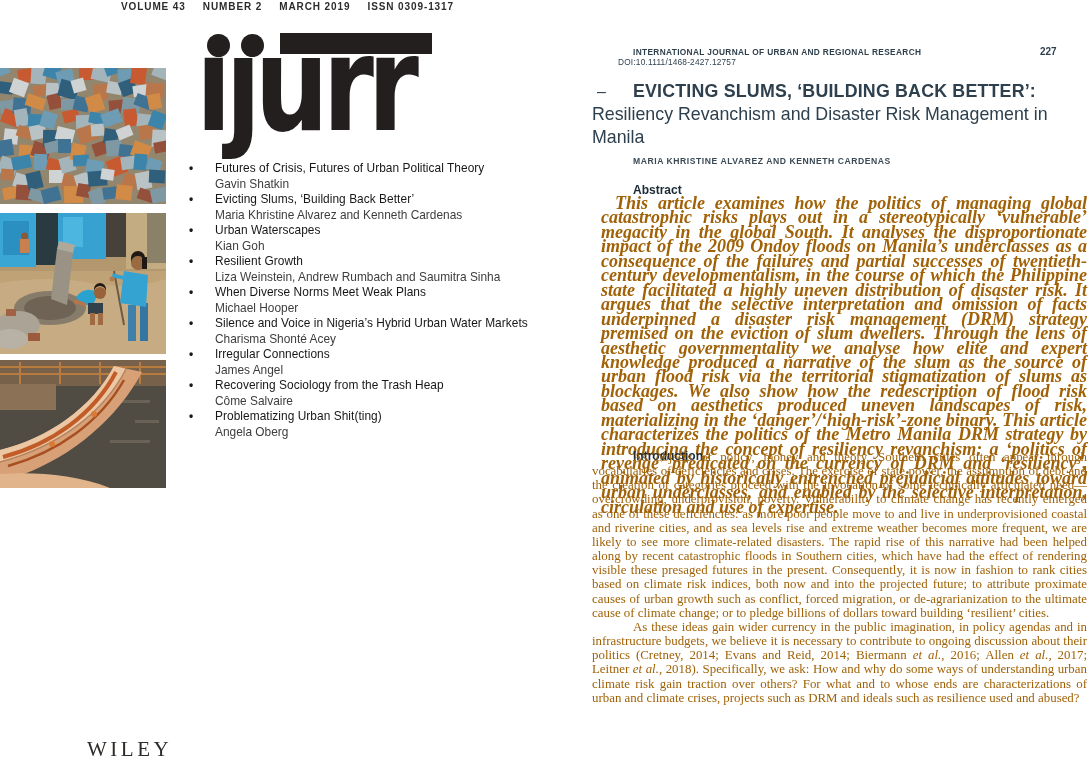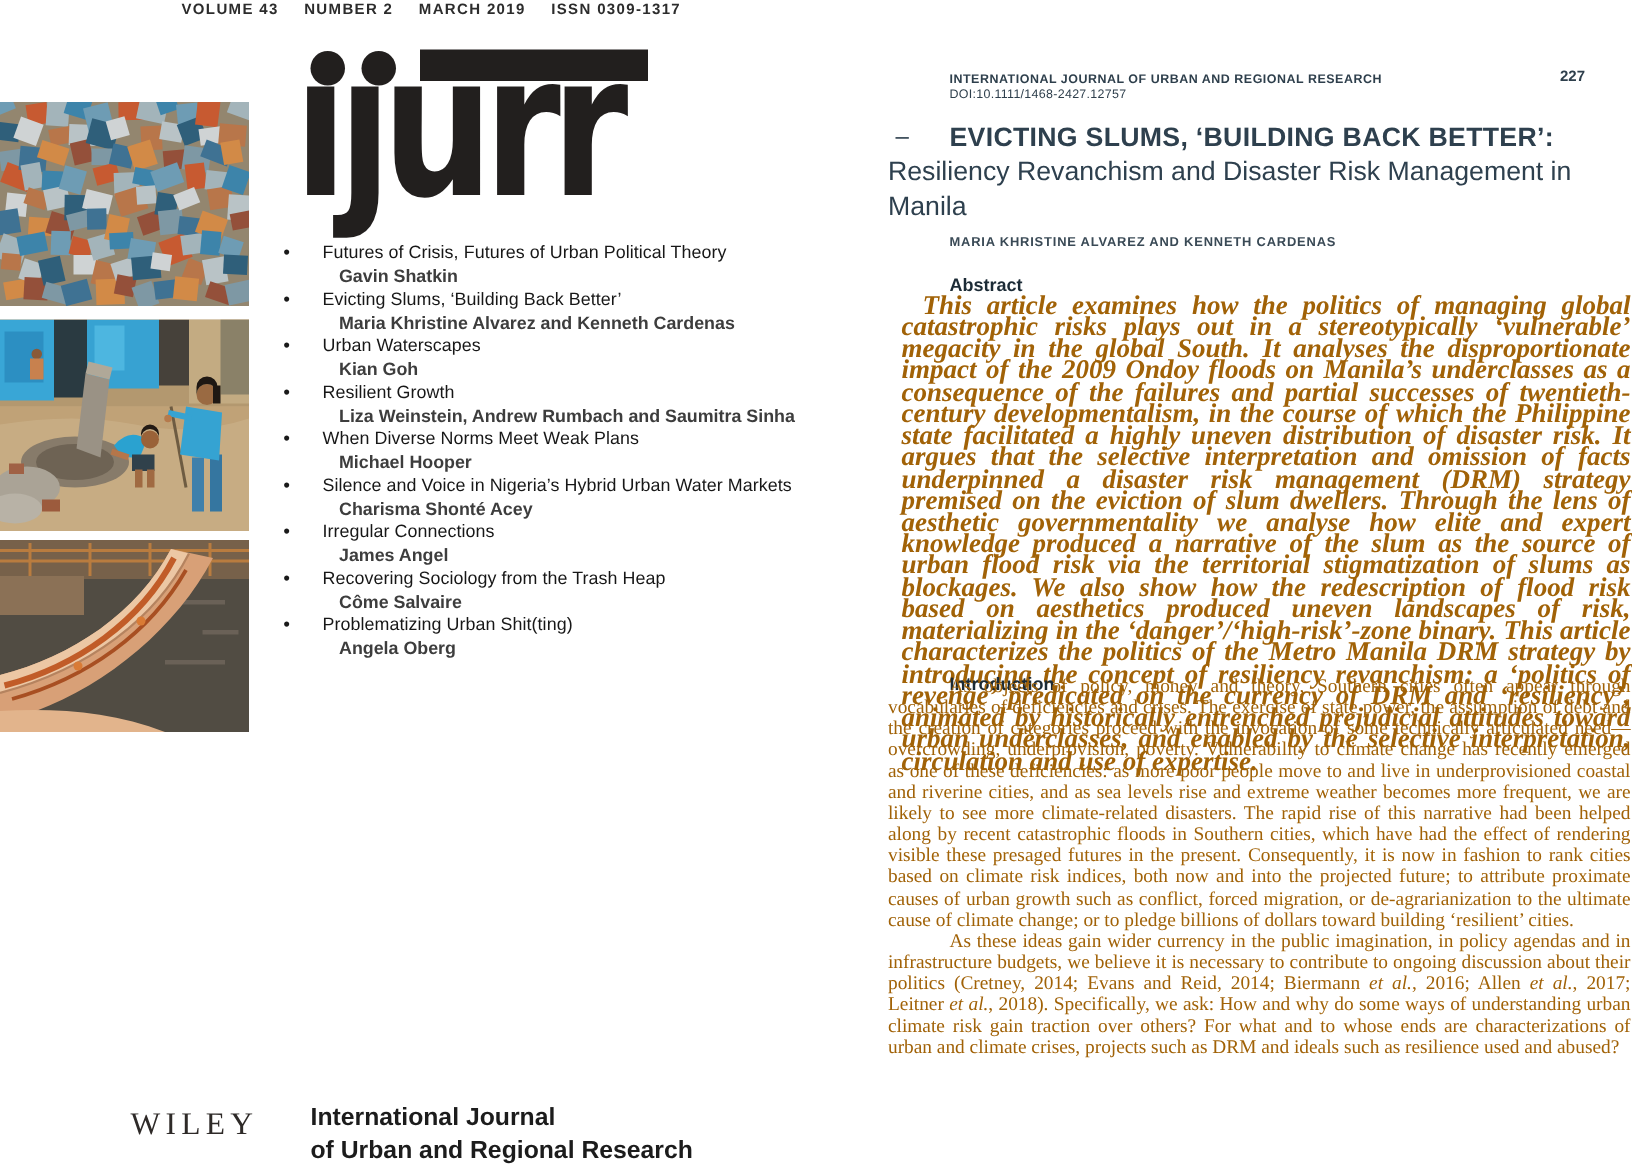--- a/index.html
+++ b/index.html
@@ -22,31 +22,31 @@
   .logo .bar{position:absolute;left:84px;top:3px;width:152px;height:21px;background:#221f1e;}
   .logo .word{position:absolute;left:0px;top:-12px;font-family:"DejaVu Sans",sans-serif;
               font-weight:800;font-size:118px;line-height:1;letter-spacing:-7px;color:#221f1e;
               transform:scale(0.88,1.12);transform-origin:0 0;white-space:nowrap;}
 
   .toc{position:absolute;left:189px;top:161px;width:412px;margin:0;padding:0;list-style:none;}
   .toc li{display:flex;}
   .toc .bullet{width:26px;flex:0 0 26px;font-size:12px;font-weight:bold;line-height:15.5px;color:#1a1a1a;}
   .toc .entry{flex:1;}
   .toc .t{font-size:11.9px;font-weight:normal;line-height:15.5px;color:#171717;letter-spacing:0.05px;}
-  .toc .a{font-size:11.9px;font-weight:bold;line-height:15.5px;color:#3d3d3d;margin-left:11px;}
+  .toc .a{font-size:11.9px;font-weight:normal;line-height:15.5px;color:#3d3d3d;}
 
   .wiley{position:absolute;left:87px;top:737px;font-family:"Liberation Serif",serif;
          font-size:21px;letter-spacing:3.5px;color:#2e2a28;}
   .journal-name{position:absolute;left:207px;top:735px;font-size:16.5px;font-weight:bold;
                 line-height:21.5px;color:#1c1c1c;}
 
   
   .running-head{position:absolute;left:633px;top:47px;font-size:8.3px;font-weight:bold;
                 letter-spacing:0.35px;color:#2e3f4c;}
-  .doi{position:absolute;left:633px;top:57px;font-size:8.3px;letter-spacing:0.2px;color:#2e3f4c;}
+  .doi{position:absolute;left:618px;top:57px;font-size:8.3px;letter-spacing:0.2px;color:#2e3f4c;}
   .page-num{position:absolute;left:1040px;top:46px;width:34px;text-align:left;
             font-size:10px;font-weight:bold;color:#2e3f4c;}
 
   .title-dash{position:absolute;left:597px;top:83px;font-size:16px;color:#2e404e;}
   .title-main{position:absolute;left:633px;top:81px;font-size:17.8px;font-weight:800;
               letter-spacing:0.2px;color:#2e404e;white-space:nowrap;}
   .title-sub{position:absolute;left:592px;top:103px;width:478px;font-size:17.8px;
              font-weight:400;line-height:22.5px;color:#2e404e;}
 
   .authors{position:absolute;left:633px;top:156px;font-size:8.6px;font-weight:bold;
@@ -315,24 +315,20 @@
     <li>
       <span class="bullet">•</span>
       <span class="entry">
           <span class="t" style="display:block">Problematizing Urban Shit(ting)</span>
           <span class="a" style="display:block">Angela Oberg</span>
         </span>
     </li>
   </ul>
 
   <div class="wiley">WILEY</div>
-  <div class="journal-name">
-    <span style="display:block">International Journal</span>
-    <span style="display:block">of Urban and Regional Research</span>
-  </div>
 
   <div class="running-head">INTERNATIONAL JOURNAL OF URBAN AND REGIONAL RESEARCH</div>
   <div class="doi">DOI:10.1111/1468-2427.12757</div>
   <div class="page-num">227</div>
 
   <div class="title-dash">–</div>
   <h1 class="title-main" style="margin:0">EVICTING SLUMS, ‘BUILDING BACK BETTER’:</h1>
   <div class="title-sub">Resiliency Revanchism and Disaster Risk Management in Manila</div>
 
   <div class="authors">MARIA KHRISTINE ALVAREZ AND KENNETH CARDENAS</div>

